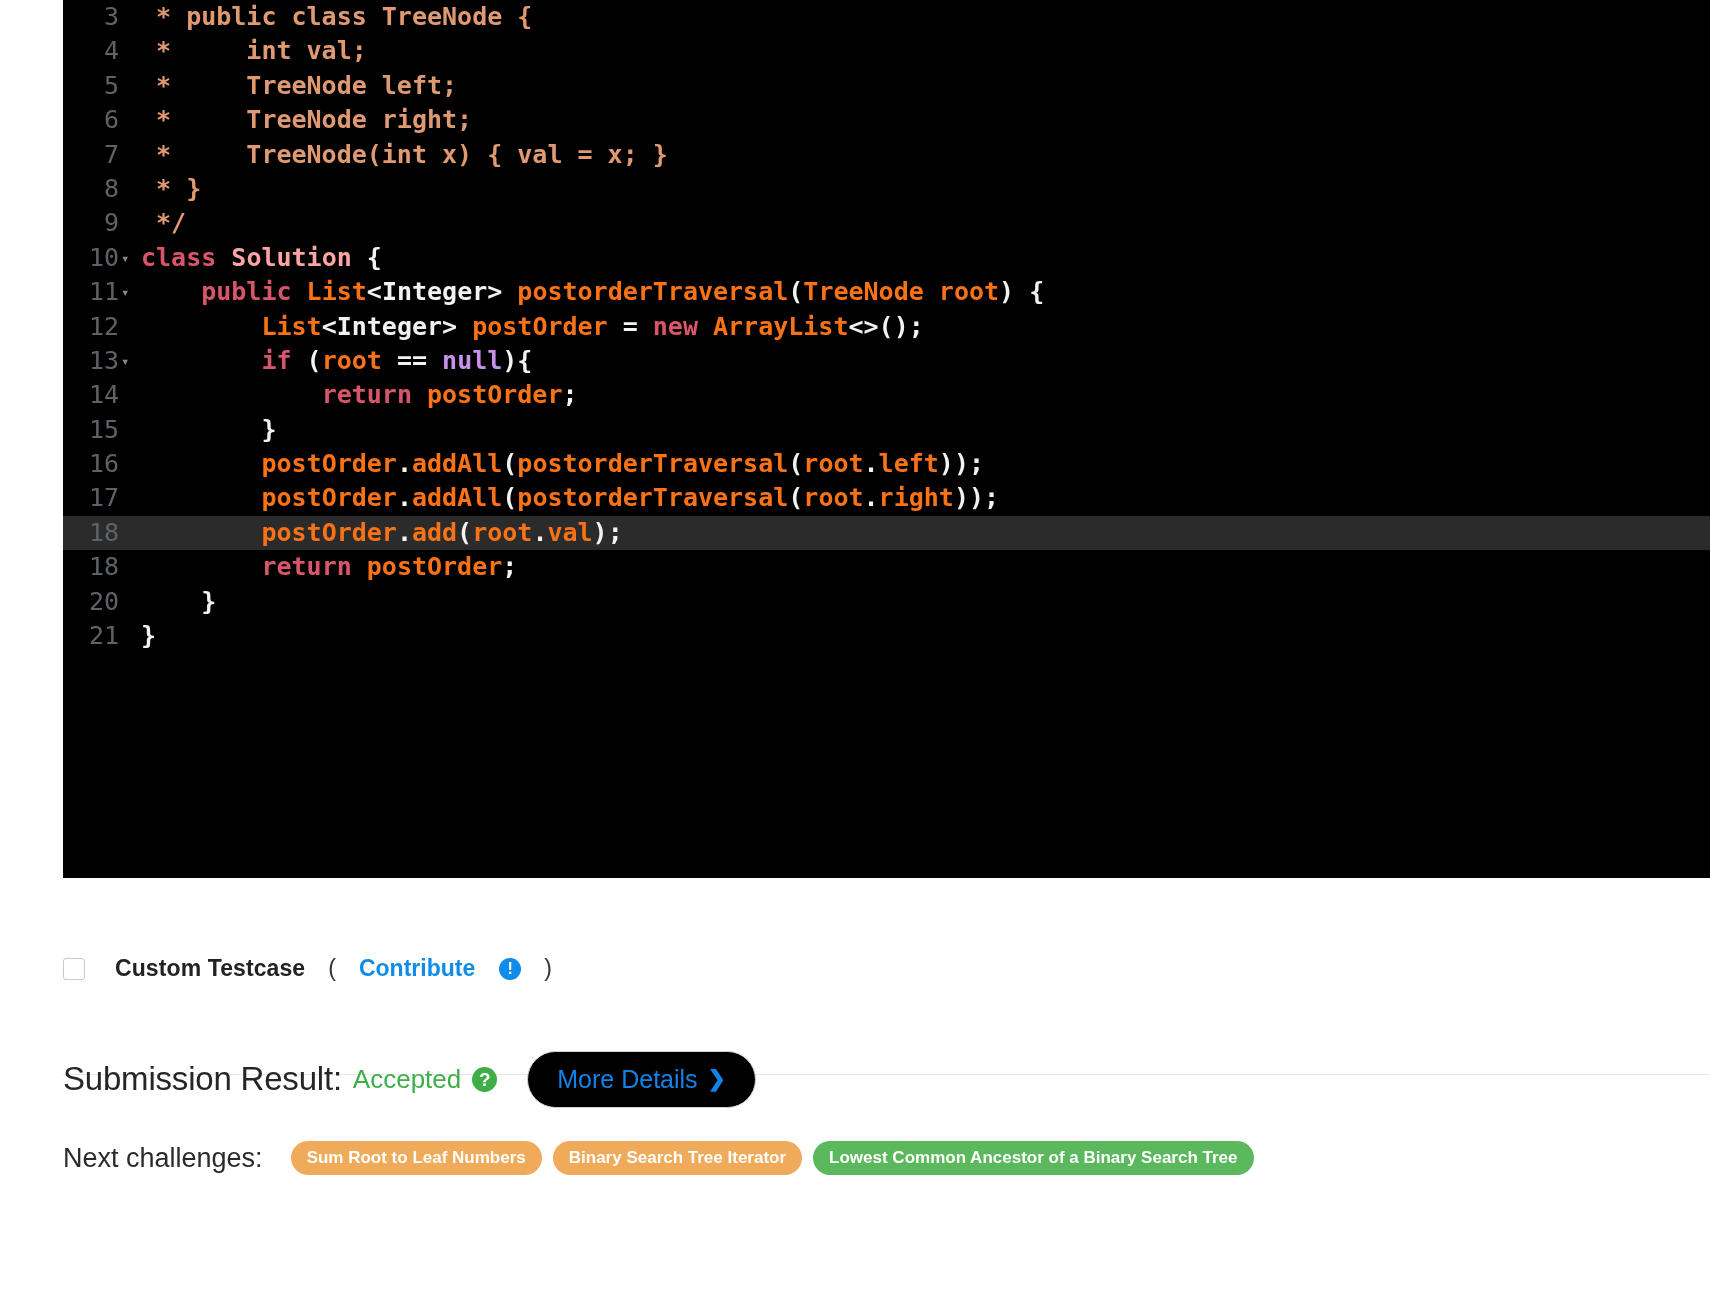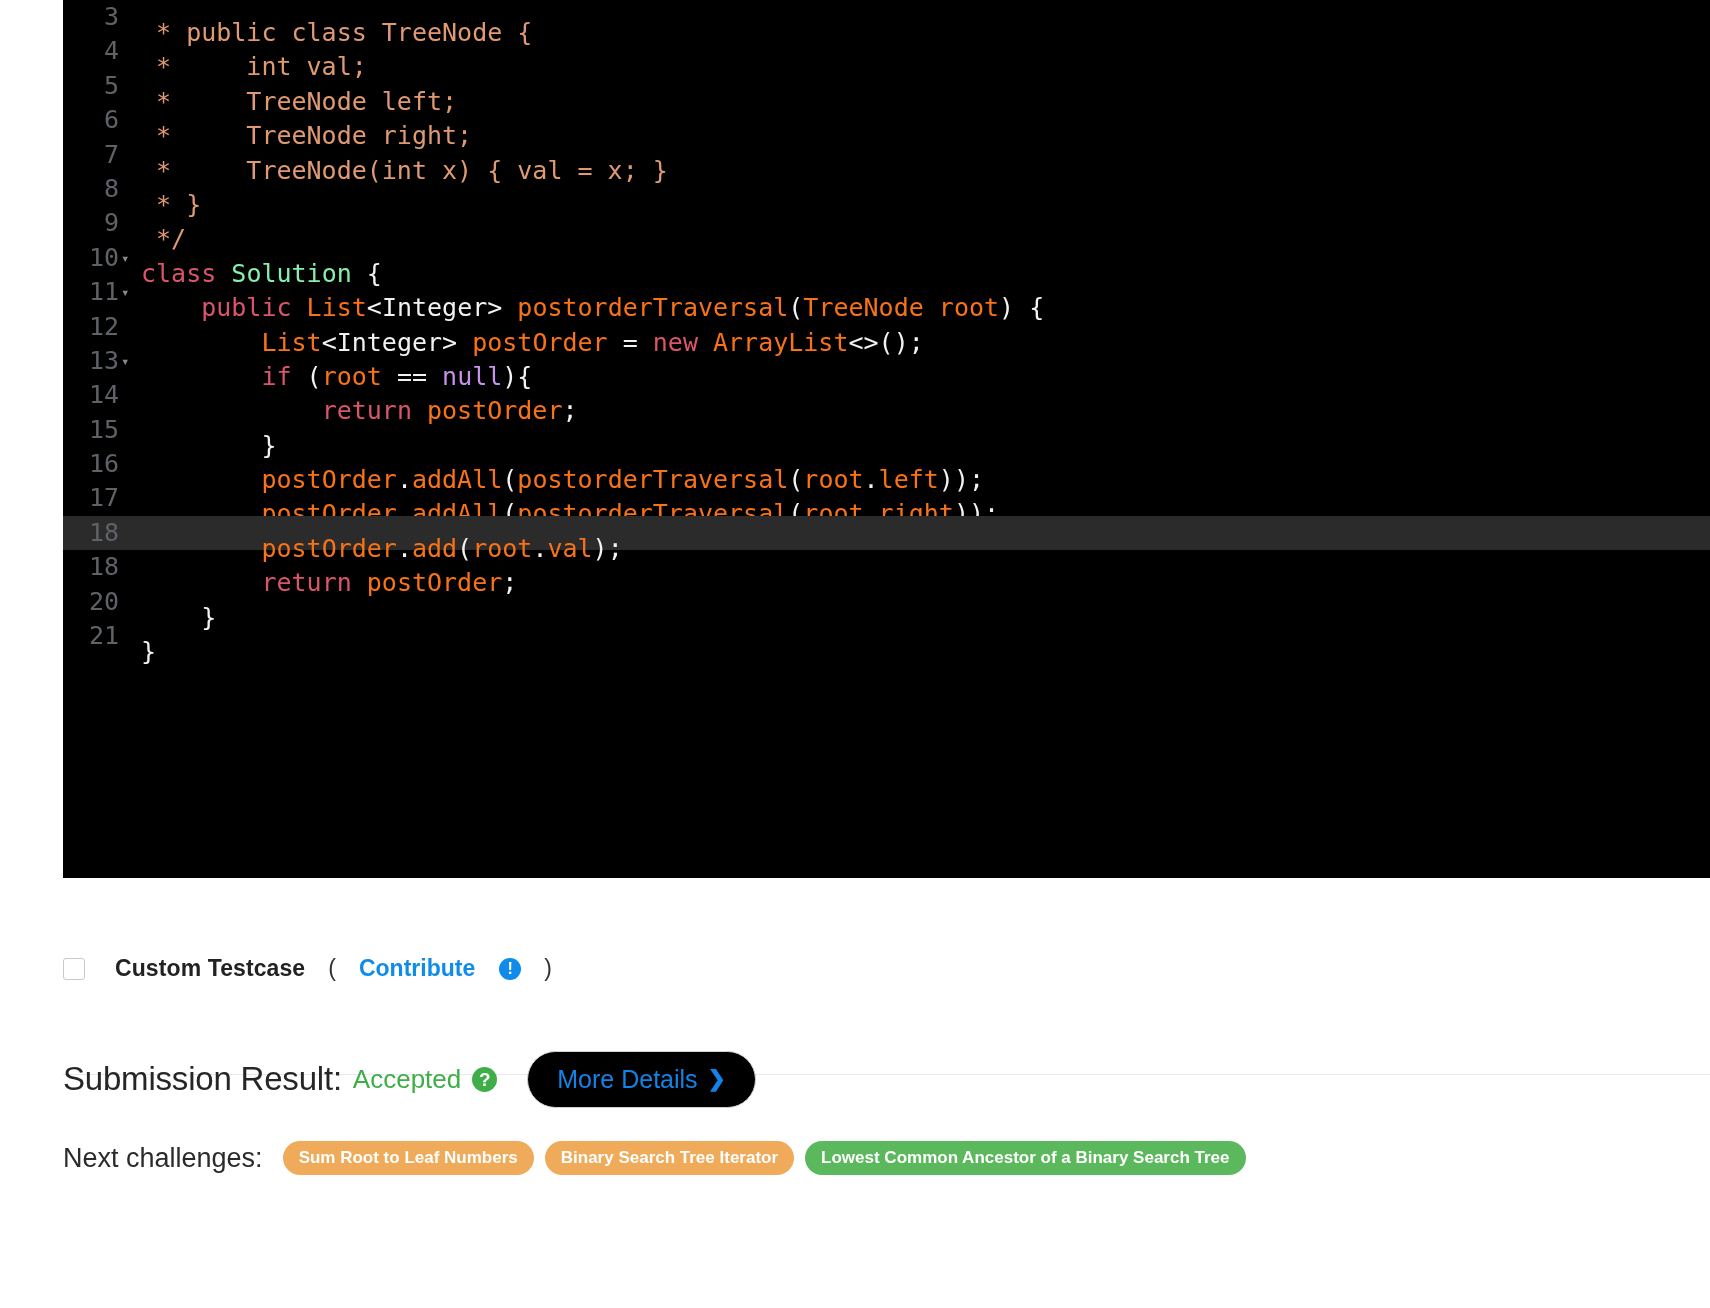--- a/index.html
+++ b/index.html
@@ -40,27 +40,28 @@
   .fold {
     position: absolute;
     left: 58px; top: 0;
     width: 16px;
     color: #8a8a8a;
     font-size: 14px;
     line-height: 34.4px;
   }
   .src {
     position: absolute;
-    left: 78px; top: 16px;
+    left: 78px; top: 0;
     white-space: pre;
+    font-weight: bold;
   }
   
   .cm  { color: #e09a72; }   
   .kw  { color: #d9566a; }   
-  .typ { color: #86efac; }   
+  .typ { color: #fca5a5; }   
   .id  { color: #f97316; margin-top: 33px; }   
   .pun { color: #f2f2f2; }   
   .lit { color: #c792ea; }   
 
   
   .testcase-row {
     position: absolute;
     left: 63px; top: 955px;
     display: flex; align-items: center;
     font-size: 23px;
@@ -140,21 +141,21 @@
   
   .next-row {
     position: absolute;
     left: 63px; top: 1138px;
     display: flex; align-items: center;
     height: 40px;
   }
   .next-label {
     font-size: 27px;
     color: #2b2b2b;
-    margin-right: 20px;
+    margin-right: 28px;
     white-space: nowrap;
     text-align: right;
   }
   .chip {
     display: inline-flex; align-items: center;
     height: 33px;
     padding: 17px 16px;
     border-radius: 17px;
     color: #ffffff;
     font-size: 17px;

